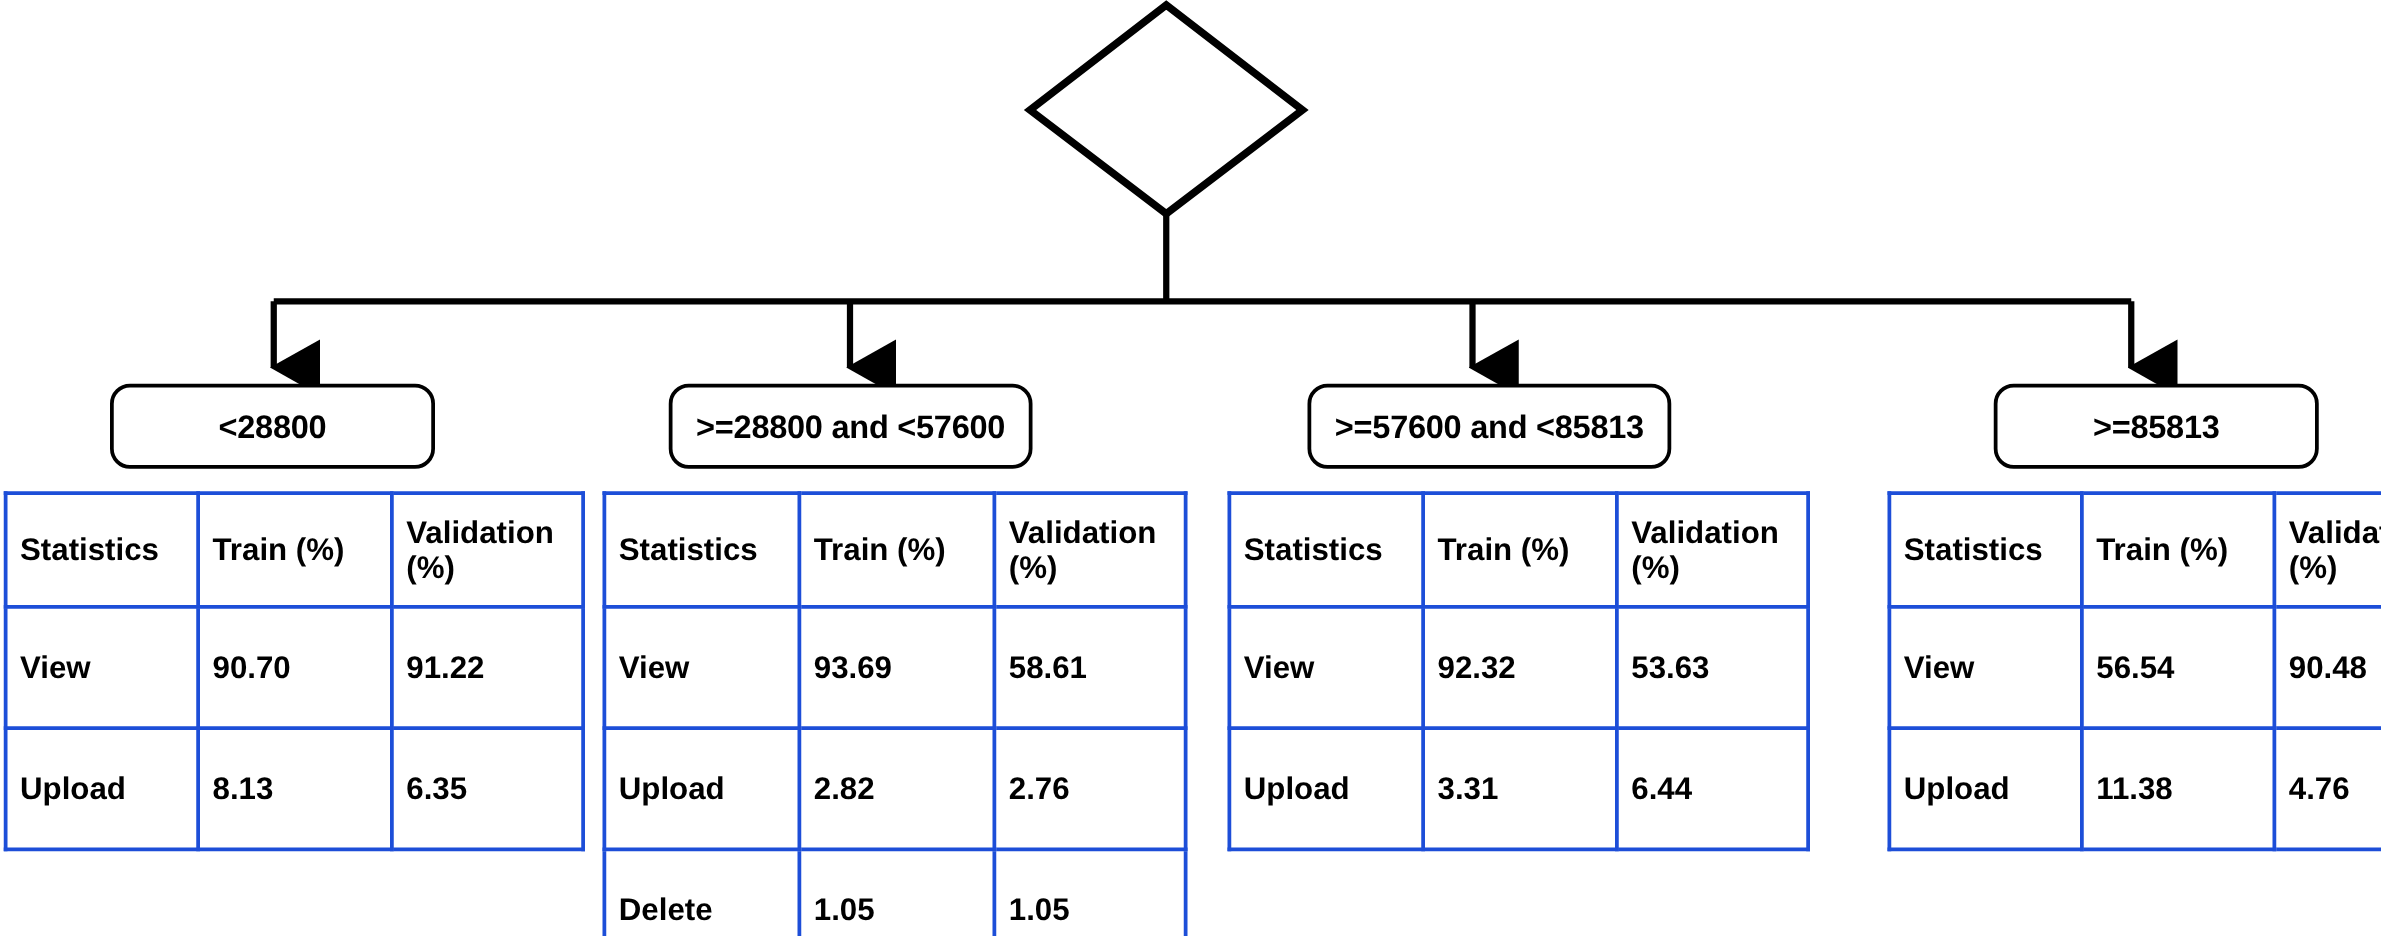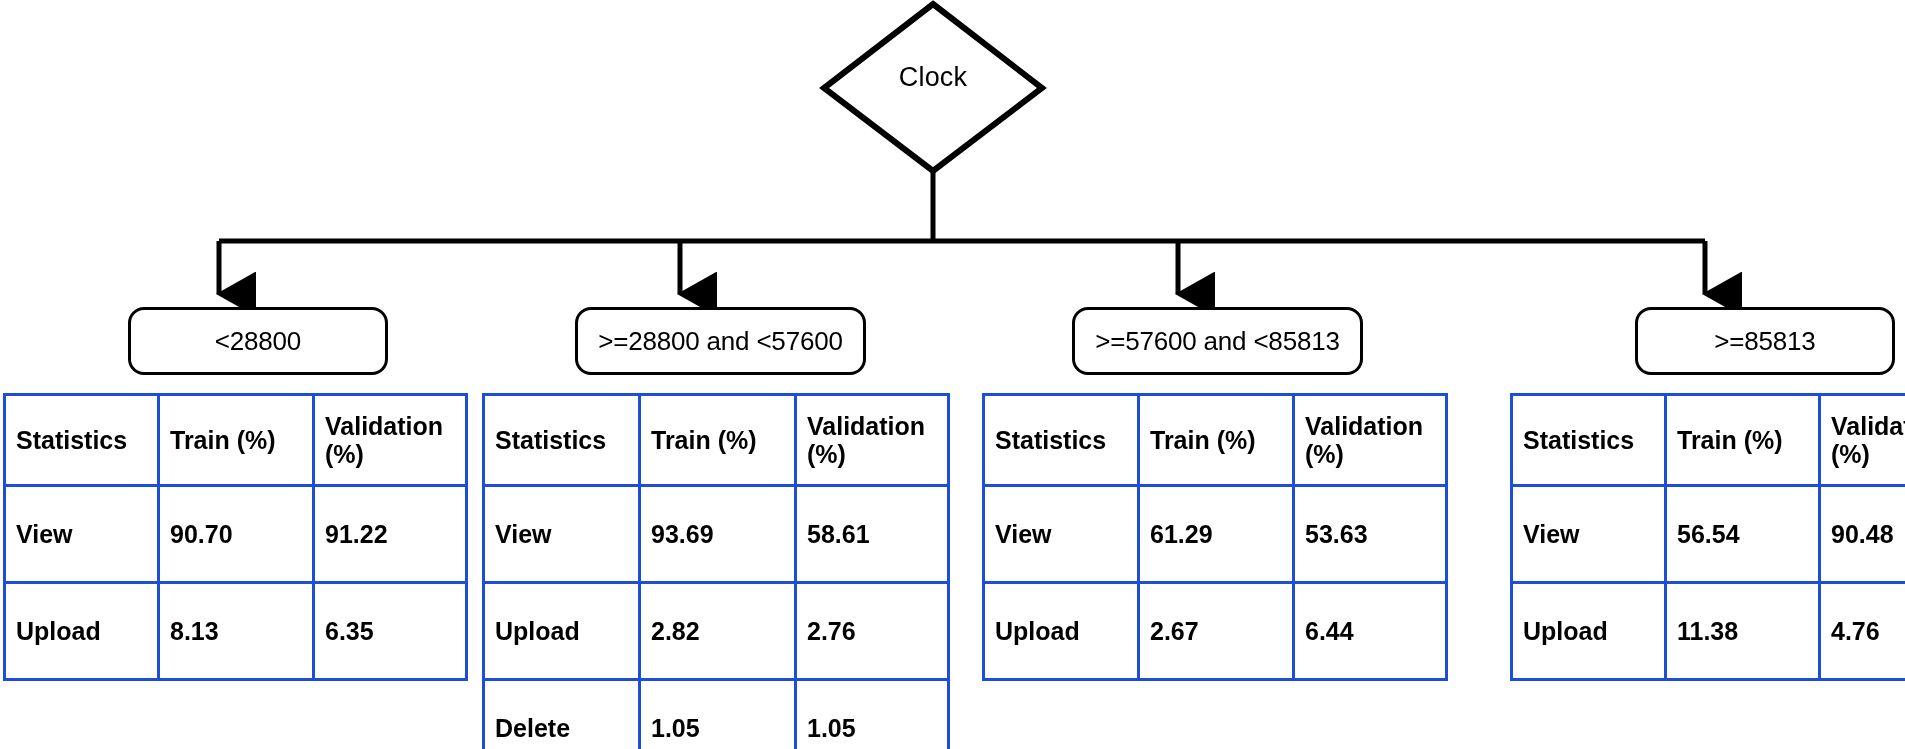--- a/index.html
+++ b/index.html
@@ -45,24 +45,23 @@
     top: 0;
     box-sizing: border-box;
     height: 68px;
     border: 3.5px solid #000000;
     border-radius: 16px;
     background: #ffffff;
     display: flex;
     align-items: center;
     justify-content: center;
     font-size: 26px;
-    font-weight: 400;
+    font-weight: 700;
     letter-spacing: -0.2px;
     z-index: 2;
-    margin-left: 40px;
   }
   table.stats {
     position: absolute;
     top: 86px;
     border-collapse: collapse;
     background: #ffffff;
     table-layout: fixed;
     z-index: 3;
   }
   table.stats td, table.stats th {
@@ -99,21 +98,20 @@
     <line x1="933" y1="171" x2="933" y2="241" stroke="#000000" stroke-width="5"></line>
 
     <line x1="219" y1="241" x2="1705" y2="241" stroke="#000000" stroke-width="5"></line>
 
     <line x1="219" y1="241" x2="219" y2="294" stroke="#000000" stroke-width="5" marker-end="url(#arrowhead)"></line>
     <line x1="680" y1="241" x2="680" y2="294" stroke="#000000" stroke-width="5" marker-end="url(#arrowhead)"></line>
     <line x1="1178" y1="241" x2="1178" y2="294" stroke="#000000" stroke-width="5" marker-end="url(#arrowhead)"></line>
     <line x1="1705" y1="241" x2="1705" y2="294" stroke="#000000" stroke-width="5" marker-end="url(#arrowhead)"></line>
   </svg>
 
-  <div class="diamond-label">Clock</div>
 
   <div class="branch" style="left:0px; width:400px;">
     <div class="cond-box" style="left:88px; width:260px;">
       <span>&lt;28800</span>
     </div>
     <table class="stats" style="left:3px; width:393px;">
       <thead>
         <tr>
           <th style="width:131px;">Statistics</th>
           <th style="width:132px;">Train (%)</th>
@@ -161,40 +159,40 @@
         <tr>
           <td>Delete</td>
           <td>1.05</td>
           <td>1.05</td>
         </tr>
       </tbody>
     </table>
   </div>
 
   <div class="branch" style="left:982px; width:394px;">
-    <div class="cond-box" style="left:50px; width:291px;">
+    <div class="cond-box" style="left:64px; width:291px;">
       <span>&gt;=57600 and &lt;85813</span>
     </div>
     <table class="stats" style="left:0px; width:394px;">
       <thead>
         <tr>
           <th style="width:132px;">Statistics</th>
           <th style="width:132px;">Train (%)</th>
           <th style="width:130px;">Validation (%)</th>
         </tr>
       </thead>
       <tbody>
         <tr>
           <td>View</td>
-          <td>61.29</td>
+          <td>92.32</td>
           <td>53.63</td>
         </tr>
         <tr>
           <td>Upload</td>
-          <td>2.67</td>
+          <td>3.31</td>
           <td>6.44</td>
         </tr>
       </tbody>
     </table>
   </div>
 
   <div class="branch" style="left:1510px; width:392px;">
     <div class="cond-box" style="left:85px; width:260px;">
       <span>&gt;=85813</span>
     </div>

